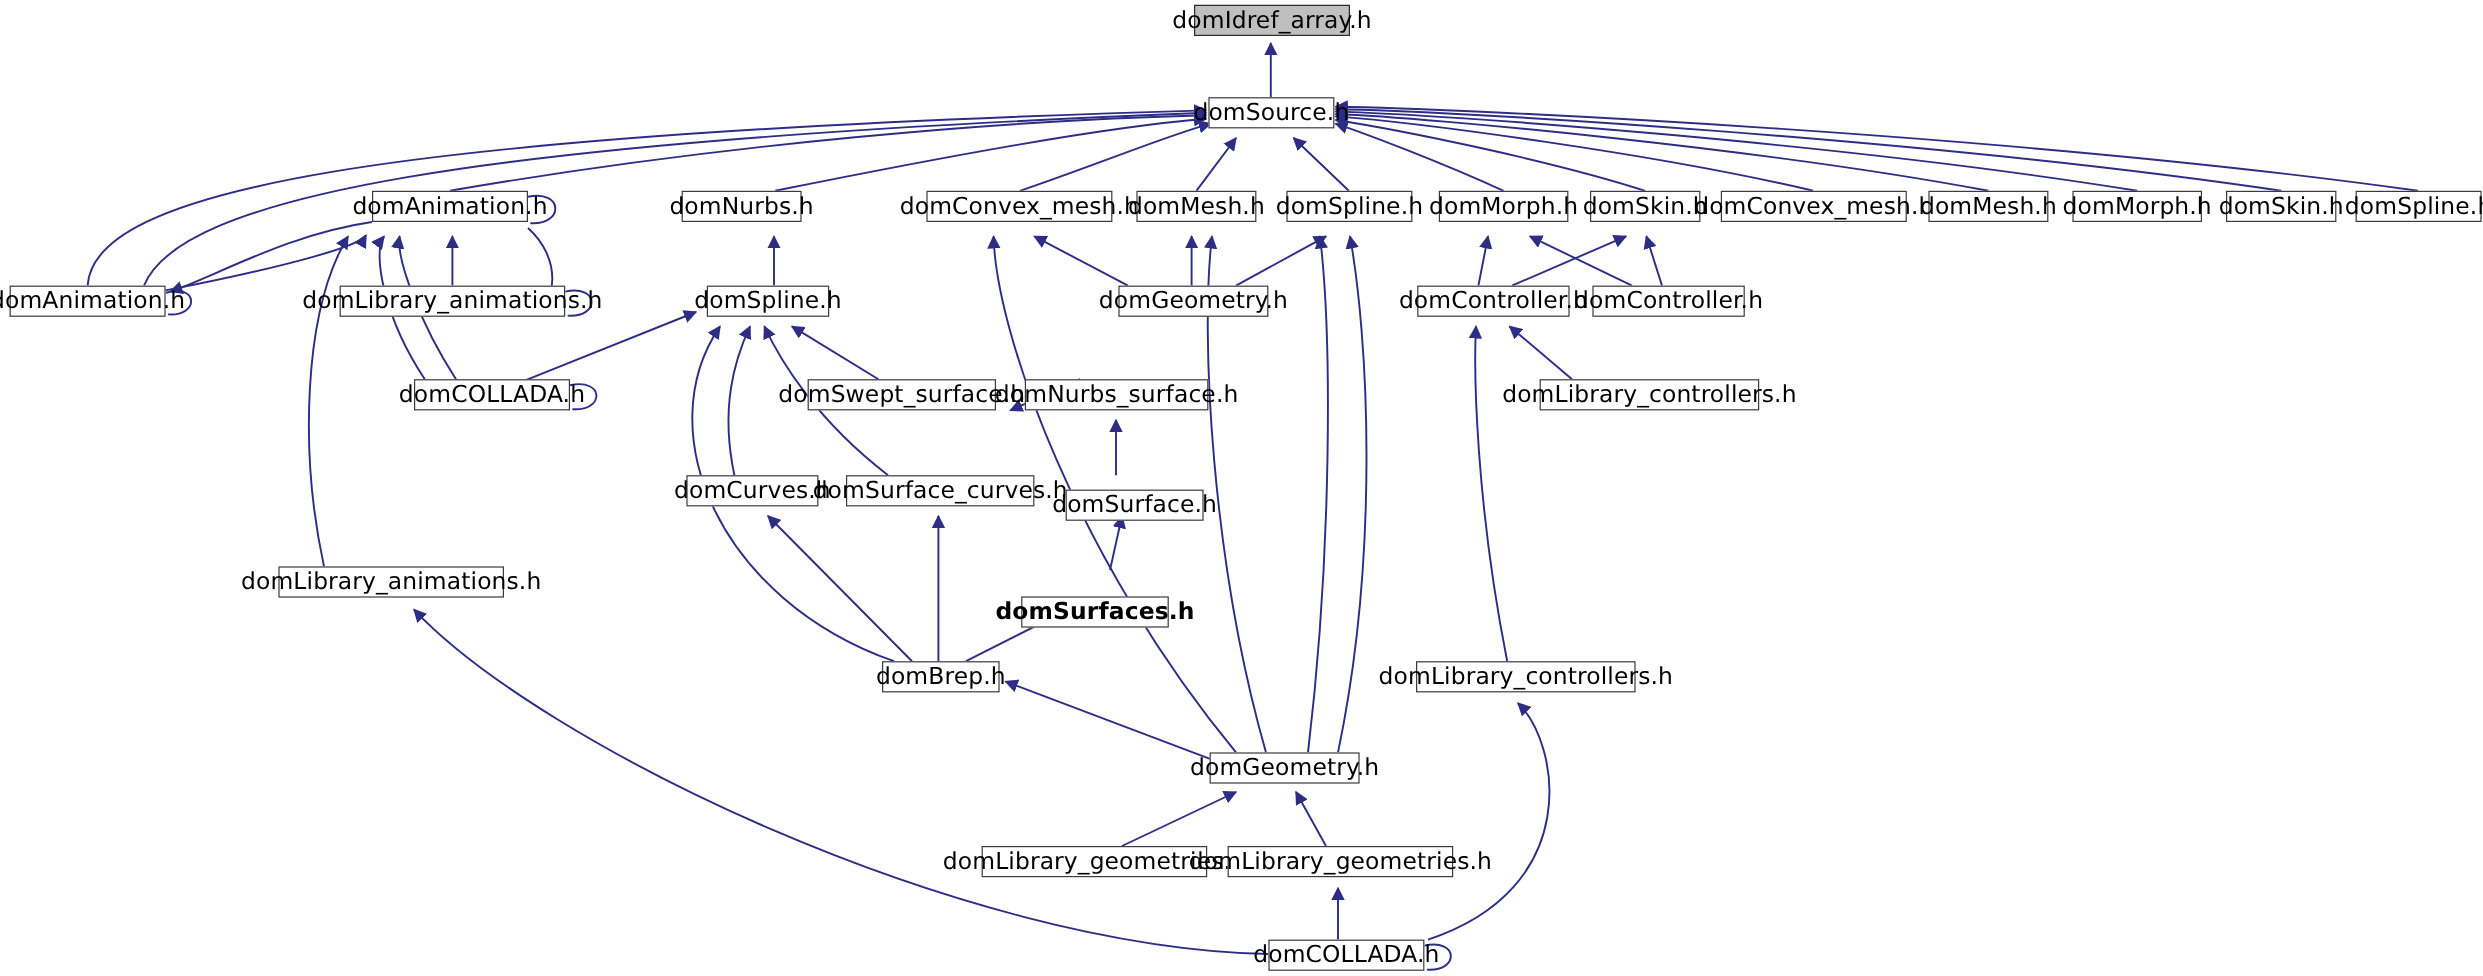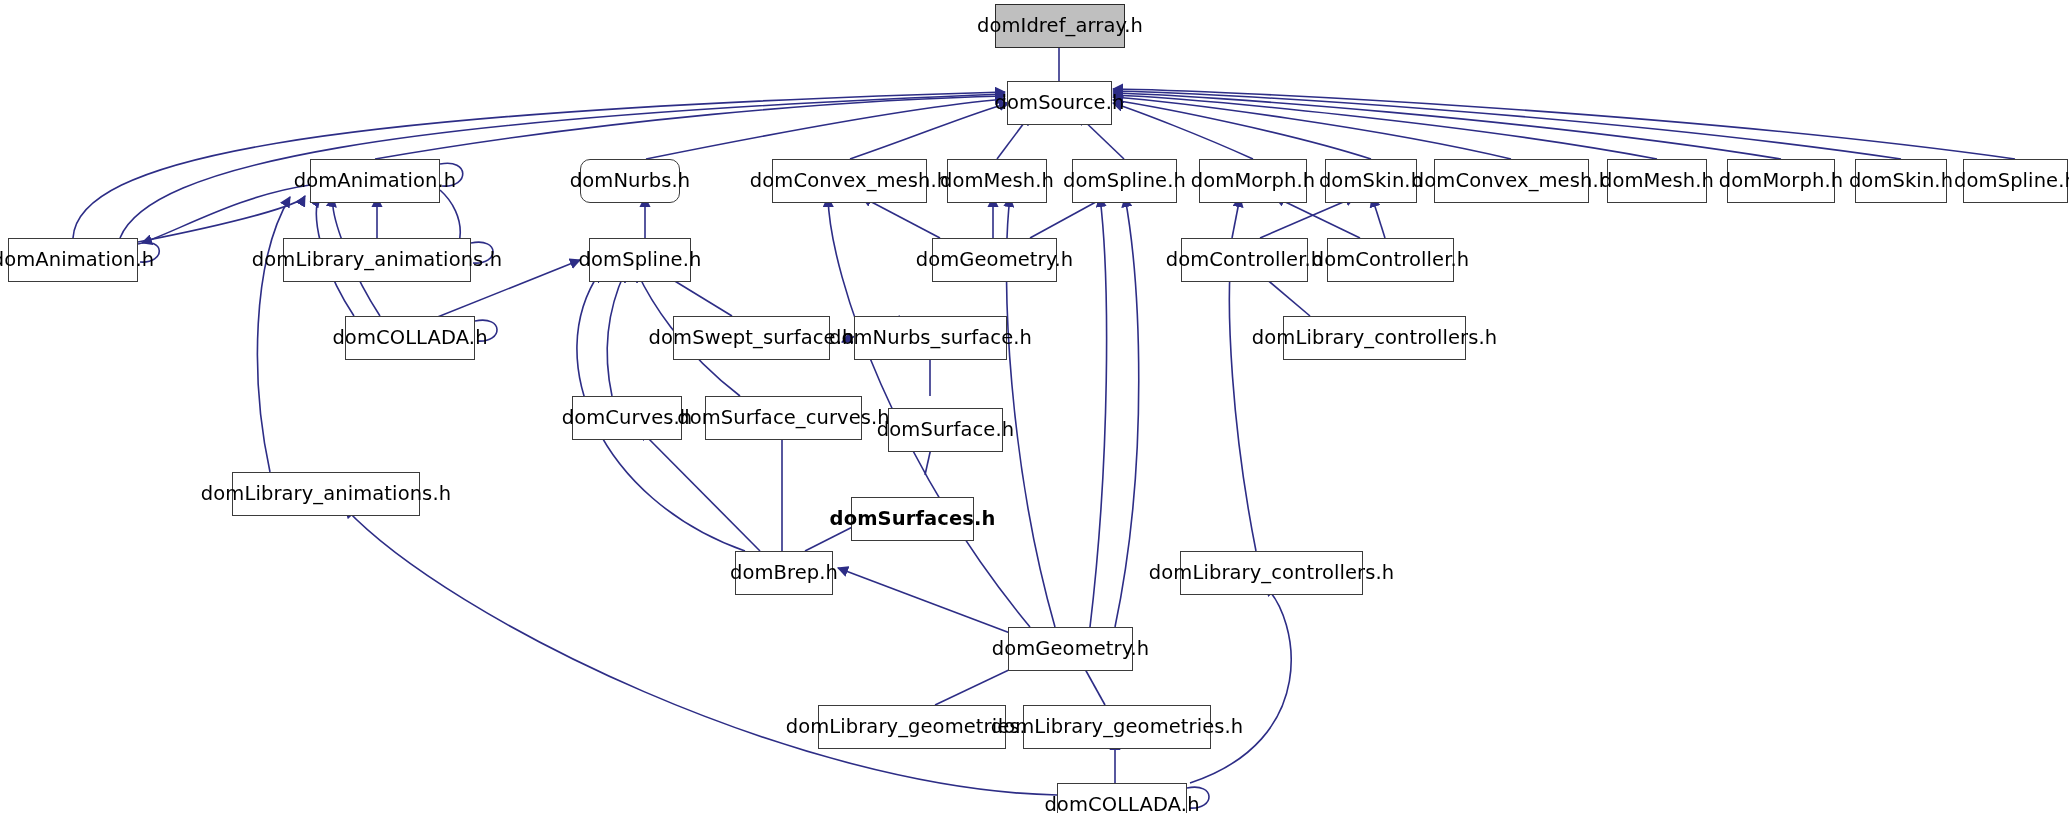--- a/index.html
+++ b/index.html
@@ -33,21 +33,21 @@
     background: #ffffff;
     color: #000000;
     display: flex;
     align-items: center;
     justify-content: center;
     white-space: nowrap;
     font-size: 19.5px;
     line-height: 1;
     letter-spacing: 0.1px;
     padding: 0 8px;
-    height: 44px;
+    height: 26px;
   }
   .node-box.highlight {
     background: #bfbfbf;
     border-color: #2b2b2b;
   }
   .node-box.thin-border {
     border-width: 1.4px;
   }
 </style>
 </head>
@@ -146,21 +146,21 @@
 
     <path class="edge-path" d="M1057,795 C800,790 450,620 345,508" marker-end="url(#ah)"></path>
 
     <path class="edge-path" d="M270,472 C250,380 252,260 290,197" marker-end="url(#ah)"></path>
 
   </svg>
 
   <div class="node-box highlight" style="left:995px;  top:4px;   width:130px;">domIdref_array.h</div>
   <div class="node-box" style="left:1007px; top:81px;  width:105px;">domSource.h</div>
   <div class="node-box" style="left:310px;  top:159px; width:130px;">domAnimation.h</div>
-  <div class="node-box" style="left:580px;  top:159px; width:100px;border-radius:10px;">domNurbs.h</div>
+  <div class="node-box" style="left:568px;  top:159px; width:100px;">domNurbs.h</div>
   <div class="node-box" style="left:772px;  top:159px; width:155px;">domConvex_mesh.h</div>
   <div class="node-box" style="left:947px;  top:159px; width:100px;">domMesh.h</div>
   <div class="node-box" style="left:1072px; top:159px; width:105px;">domSpline.h</div>
   <div class="node-box" style="left:1199px; top:159px; width:108px;">domMorph.h</div>
   <div class="node-box" style="left:1325px; top:159px; width:92px;">domSkin.h</div>
   <div class="node-box thin-border" style="left:1434px; top:159px; width:155px;">domConvex_mesh.h</div>
   <div class="node-box thin-border" style="left:1607px; top:159px; width:100px;">domMesh.h</div>
   <div class="node-box thin-border" style="left:1727px; top:159px; width:108px;">domMorph.h</div>
   <div class="node-box thin-border" style="left:1855px; top:159px; width:92px;">domSkin.h</div>
   <div class="node-box thin-border" style="left:1963px; top:159px; width:105px;">domSpline.h</div>

